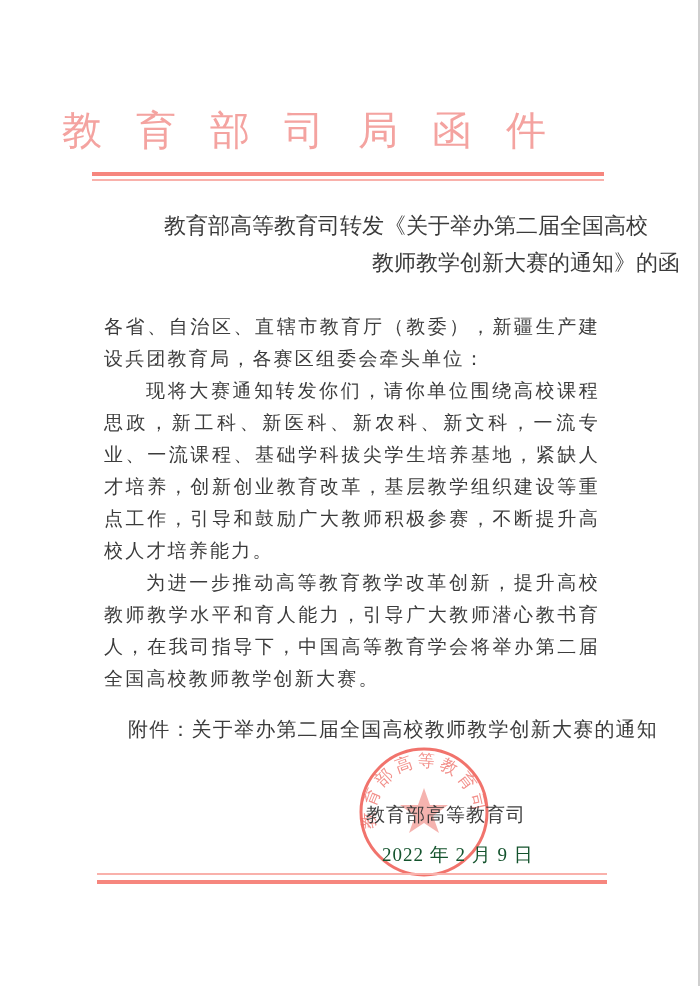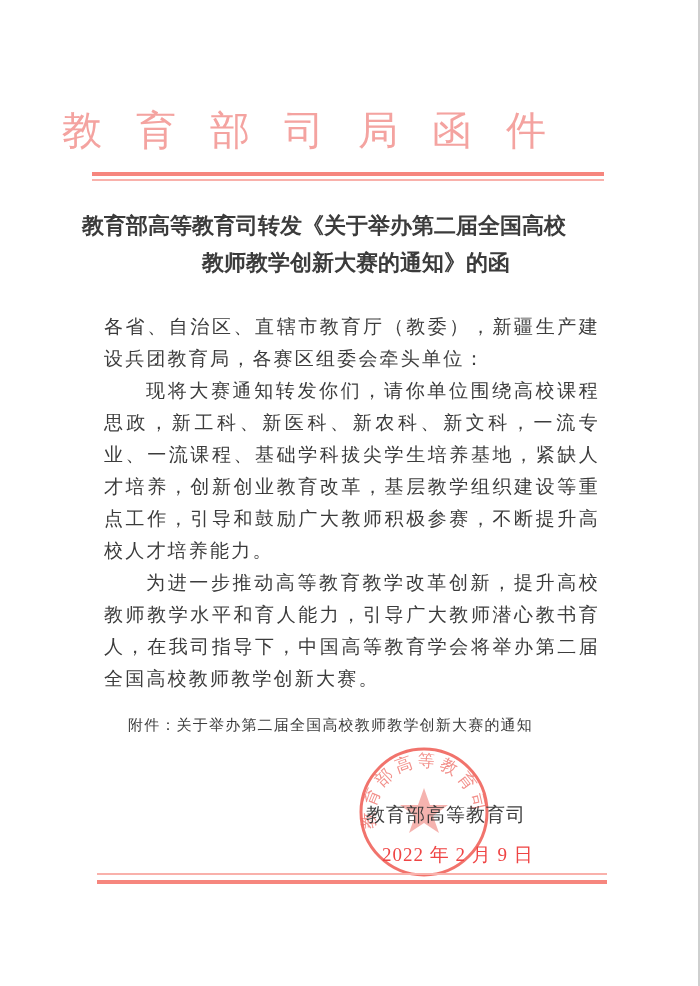--- a/index.html
+++ b/index.html
@@ -13,47 +13,47 @@
     .header-title {
       position: absolute; left: 0; top: 100px; width: 608px; text-align: center;
       font-size: 40px; line-height: 60px; color: #f4a3a0; letter-spacing: 34px;
       padding-left: 34px; box-sizing: border-box;
       font-family: "DejaVu Serif", "Liberation Serif", serif;
     }
     .rule { position: absolute; background: #f6867e; }
     .rule.thin { background: #f9b1ab; }
 
     .subtitle {
-      position: absolute; left: 0; width: 648px; text-align: center;
-      font-size: 22px; font-weight: bold; color: #3b3b3b; line-height: 36px;
+      position: absolute; left: 0; width: 648px; text-align: right;
+      font-size: 22px; font-weight: normal; color: #3b3b3b; line-height: 36px;
       font-family: "DejaVu Sans", "Liberation Sans", sans-serif;
     }
 
     .body-text {
       position: absolute; left: 104px; width: 496px;
       font-size: 19px; line-height: 32px; color: #3c3c3c; letter-spacing: 2.2px;
       font-family: "DejaVu Serif", "Liberation Serif", serif;
       text-align: justify;
     }
     .body-text p { margin: 0; }
     .indent { text-indent: 42px; }
 
     .attachment {
-      position: absolute; left: 128px; top: 716px; font-size: 15px; color: #3c3c3c;
+      position: absolute; left: 128px; top: 716px; font-size: 20px; color: #3c3c3c;
       letter-spacing: 1.2px; font-family: "DejaVu Serif", "Liberation Serif", serif;
     }
 
     .seal { position: absolute; left: 356px; top: 744px; width: 136px; height: 136px; }
 
     .signature {
       position: absolute; left: 366px; top: 802px; font-size: 19px; color: #3c3c3c;
       letter-spacing: 1px; font-family: "DejaVu Serif", "Liberation Serif", serif;
     }
     .date {
-      position: absolute; left: 382px; top: 842px; font-size: 19px; color: #ef4444;
+      position: absolute; left: 382px; top: 842px; font-size: 19px; color: #14532d;
       letter-spacing: 1px; font-family: "Liberation Serif", "DejaVu Serif", serif;
     }
   </style>
 </head>
 <body>
 
 <div class="page">
   <div class="edge-right"></div>
 
   <div class="header-title">教育部司局函件</div>

